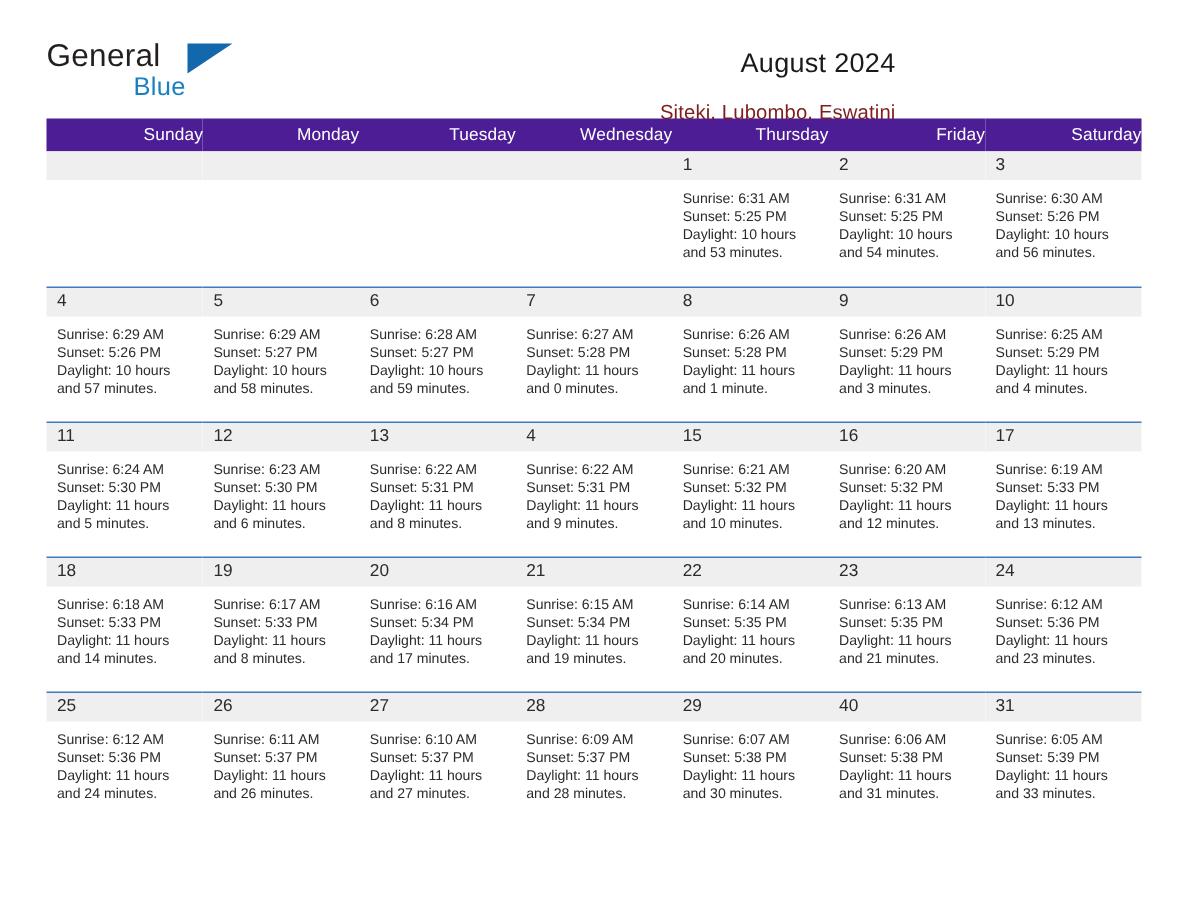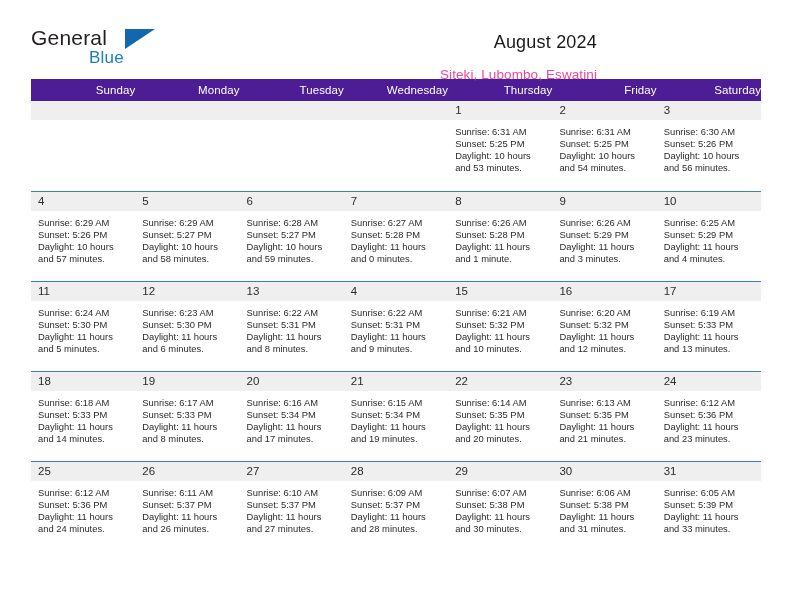--- a/index.html
+++ b/index.html
@@ -70,21 +70,21 @@
   }
   .cal-title {
     font-size: 18px;
     font-weight: normal;
     color: #1a1a1a;
     line-height: 32px;
     letter-spacing: 0.2px;
   }
   .cal-subtitle {
     font-size: 13.5px;
-    color: #ec4899;
+    color: #7f1d1d;
     line-height: 18px;
     margin-top: 8px;
     letter-spacing: 0.1px;
   }
 
   
   .calendar {
     width: 730px;
     border-collapse: collapse;
     table-layout: fixed;
@@ -514,21 +514,21 @@
               <div class="details">
                 <div>Sunrise: 6:07 AM</div>
                 <div>Sunset: 5:38 PM</div>
                 <div>Daylight: 11 hours</div>
                 <div>and 30 minutes.</div>
               </div>
             </div>
           </td>
           <td>
             <div class="cell-inner">
-              <div class="day-num-strip">30</div>
+              <div class="day-num-strip">40</div>
               <div class="details">
                 <div>Sunrise: 6:06 AM</div>
                 <div>Sunset: 5:38 PM</div>
                 <div>Daylight: 11 hours</div>
                 <div>and 31 minutes.</div>
               </div>
             </div>
           </td>
           <td>
             <div class="cell-inner">

